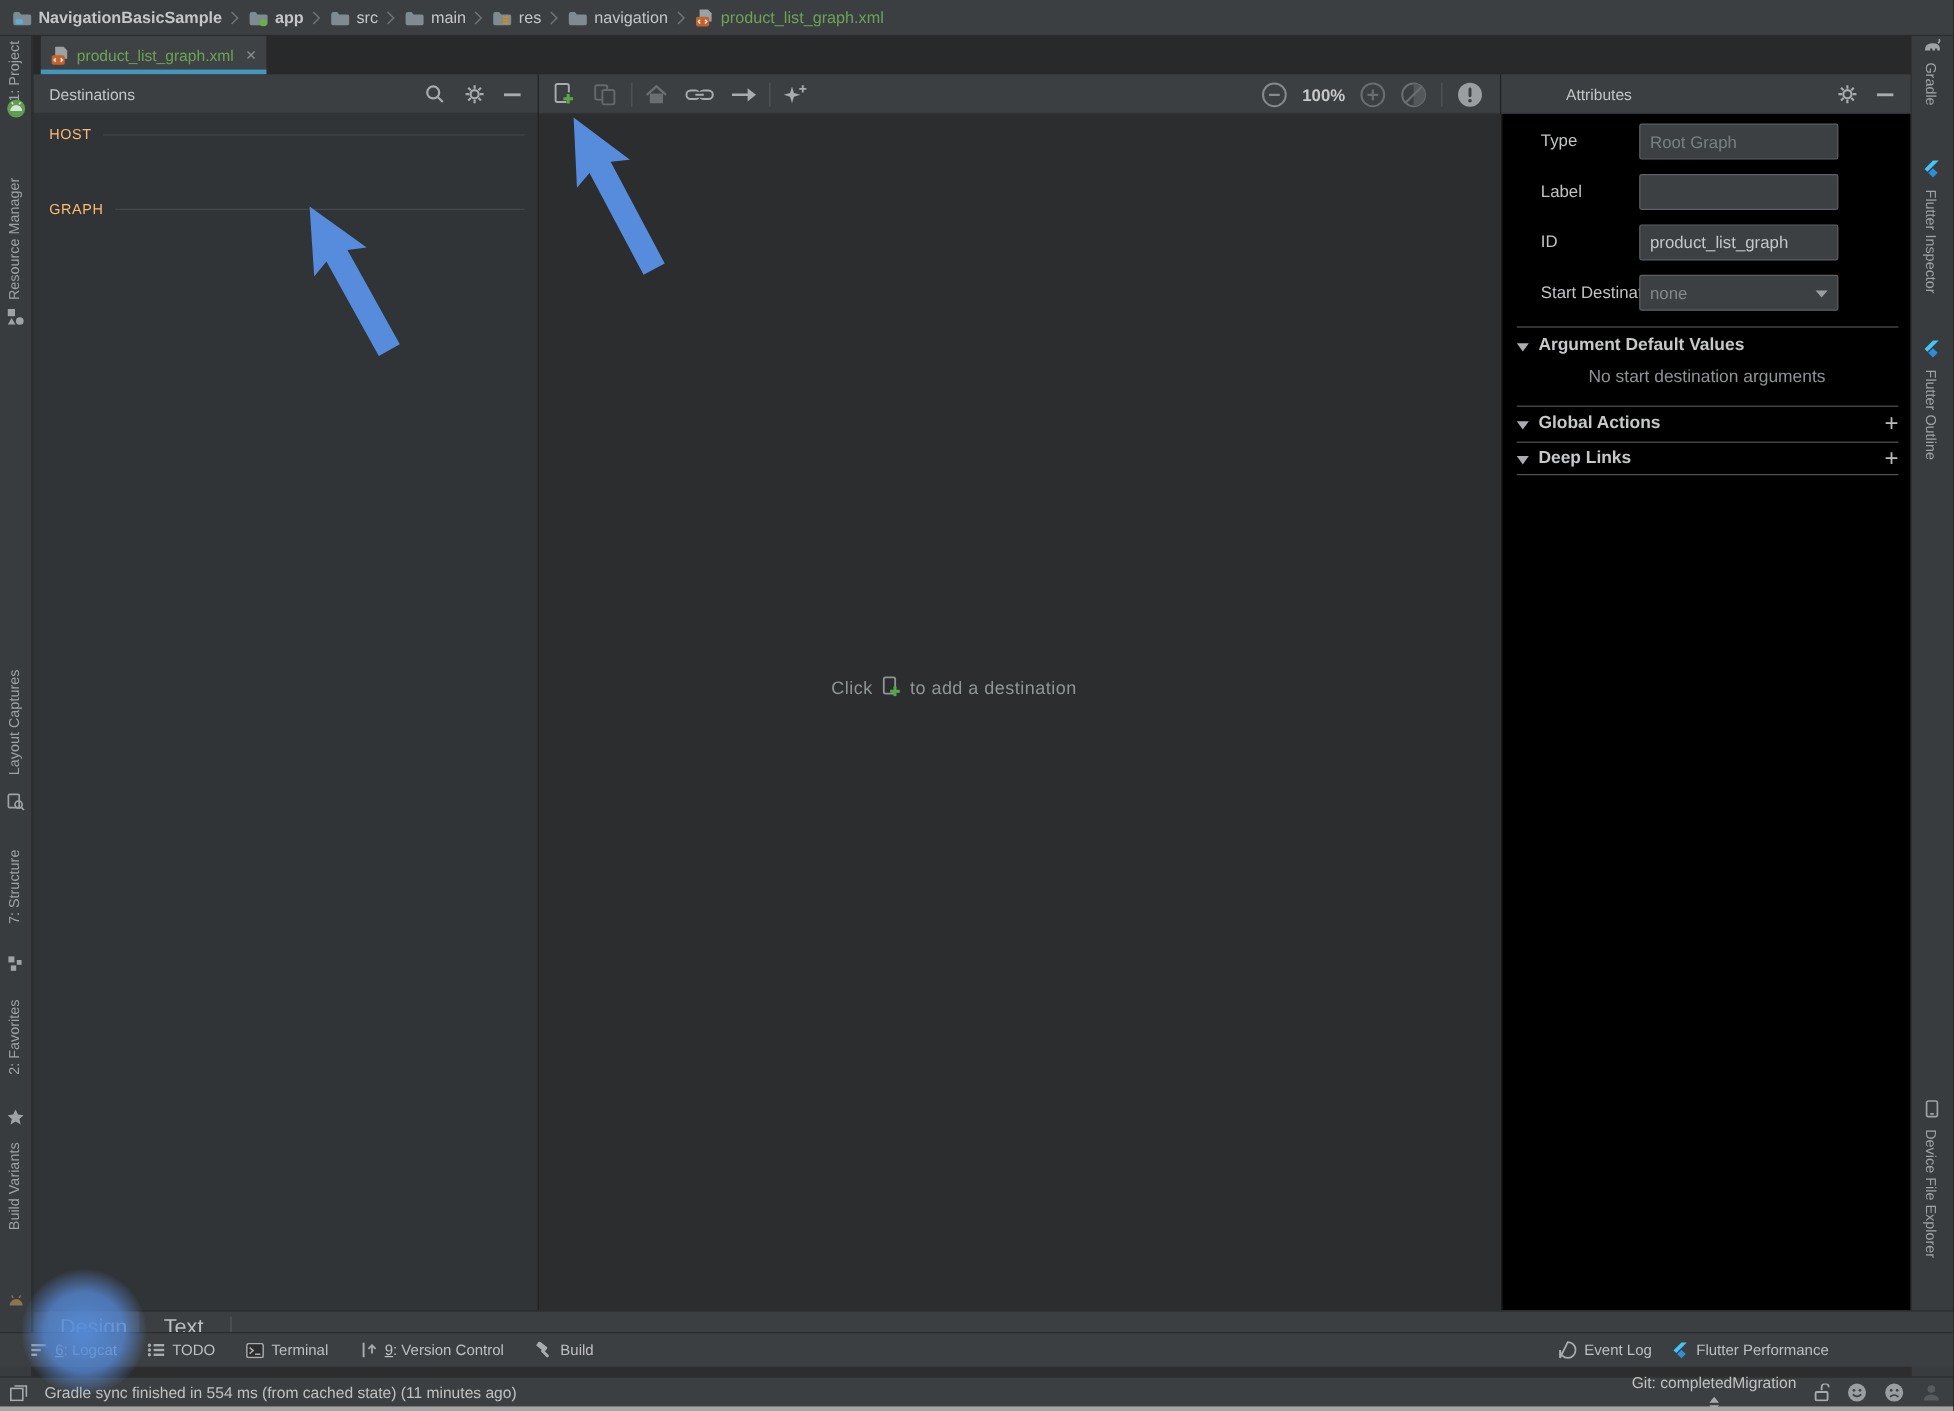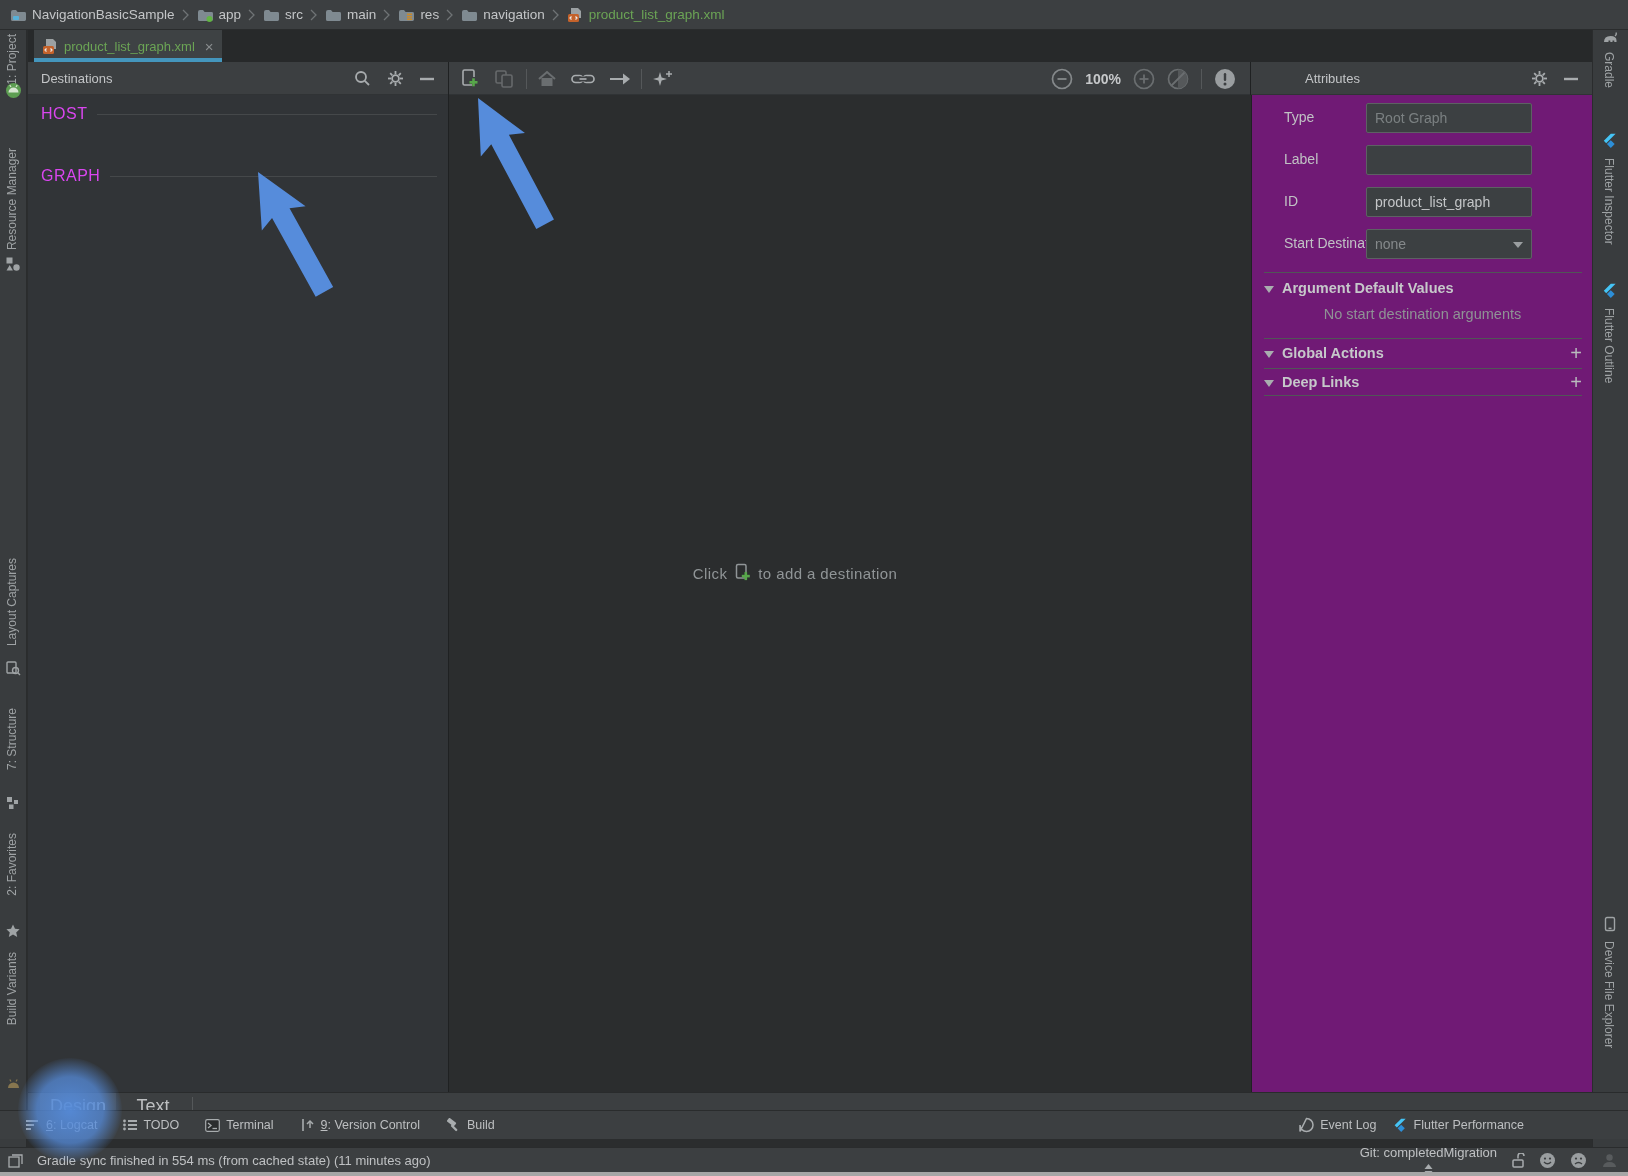--- a/index.html
+++ b/index.html
@@ -8,21 +8,21 @@
   #app { position:relative; width:1628px; height:1176px; background:#2B2D2E; overflow:hidden;
          font-size:13px; color:#BBBDBF; }
   .abs { position:absolute; }
   .row { display:flex; align-items:center;flex-direction:column; }
   svg { display:block; }
 
   
   #breadcrumb-bar { left:0; top:0; width:1628px; height:30px; background:#3C3F41;
                     border-bottom:1px solid #2A2C2D; display:flex; align-items:center; padding-left:10px; }
   .bc-item { display:flex; align-items:center; gap:5px; color:#C4C6C8; font-size:13.5px; }
-  .bc-bold { font-weight:normal; }
+  .bc-bold { font-weight:bold; }
   .bc-green { color:#6BA455; }
   .bc-sep { margin:0 7px; }
 
   
   #left-stripe  { left:0; top:30px; width:27px; height:1117px; background:#393C3E; border-right:1px solid #2A2C2D; }
   #right-stripe { left:1592px; top:30px; width:36px; height:1117px; background:#393C3E; border-left:1px solid #2A2C2D; }
   .lv { position:absolute; writing-mode:vertical-rl; transform:rotate(180deg);
         color:#9FA3A5; font-size:12px; left:5px; white-space:nowrap; }
   .rv { position:absolute; writing-mode:vertical-rl; color:#9FA3A5; font-size:12px; left:9px; white-space:nowrap; }
   .stripe-icon { position:absolute; left:5px; }
@@ -46,30 +46,30 @@
   .tb-group { display:flex; align-items:center; gap:14px; padding:0 10px; }
   .tb-sep { width:1px; height:20px; background:#55585A; }
   #zoom-controls { position:absolute; right:14px; top:0; height:33px; display:flex; align-items:center; gap:12px; }
   #zoom-level { color:#C6C8CA; font-size:14px; font-weight:bold; }
   #attr-header { position:absolute; left:1222px; top:0; width:342px; height:33px; border-left:1px solid #1F2122;
                  display:flex; align-items:center;padding-left:41px; }
   #attr-header .title { margin-left:13px; color:#C3C5C7; }
 
   
   #dest-panel { left:28px; top:95px; width:421px; height:997px; background:#313437; border-right:1px solid #1F2122; }
-  .section-hdr { position:absolute; left:13px; color:#d946ef; font-size:16px; letter-spacing:0.5px; display:flex; align-items:center; width:396px; }
+  .section-hdr { position:absolute; left:13px; color:#fdba74; font-size:12px; letter-spacing:0.5px; display:flex; align-items:center; width:396px; }
   .section-hdr .line { flex:1; height:1px; background:#45484A; margin-left:10px; }
   #host-item { position:absolute; left:0; top:30px; width:421px; height:28px; display:flex; align-items:center; gap:8px; padding-left:11px; }
   #host-item .lbl { color:#C6C8CA; font-size:14px; }
 
   #canvas { left:450px; top:95px; width:800px; height:997px; background:#2B2D2E; }
   #empty-msg { position:absolute; left:0; top:468px; width:690px; display:flex; justify-content:center;
                align-items:center; gap:7px; color:#909597; font-size:15px; letter-spacing:0.4px; }
 
-  #attr-panel { left:1251px; top:95px; width:341px; height:997px; background:#701a75; border-left:1px solid #1F2122; }
+  #attr-panel { left:1251px; top:95px; width:341px; height:997px; background:#000000; border-left:1px solid #1F2122; }
   .attr-row { position:absolute; left:0; width:341px; height:30px; }
   .attr-label { position:absolute; left:32px; top:6px; color:#C0C2C4; font-size:14px; width:108px;
                 white-space:nowrap; overflow:hidden; }
   .attr-input { position:absolute; left:114px; top:0; width:166px; height:30px; background:#3C4042;
                 border:1px solid #5D6163; border-radius:2px; color:#C4C6C8; font-size:14px;
                 line-height:28px; padding:0 8px; white-space:nowrap; overflow:hidden; }
   .attr-input.disabled { color:#7B8082; }
   .attr-input.dropdown { color:#85898B; }
   .dd-arrow { position:absolute; right:8px; top:12px; width:0; height:0;
               border-left:5px solid transparent; border-right:5px solid transparent; border-top:6px solid #9A9EA0; }

